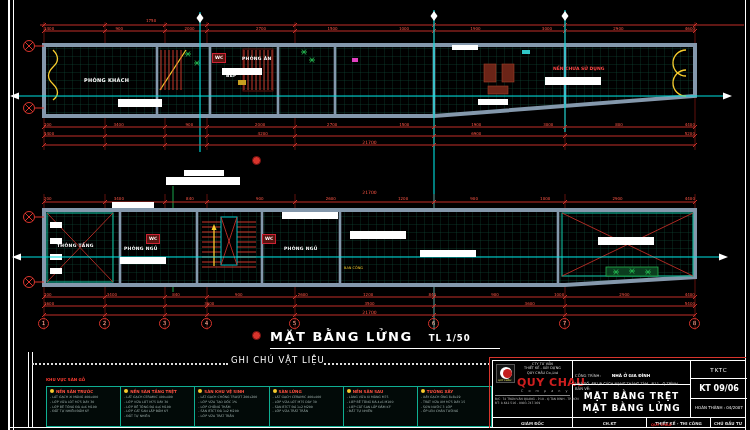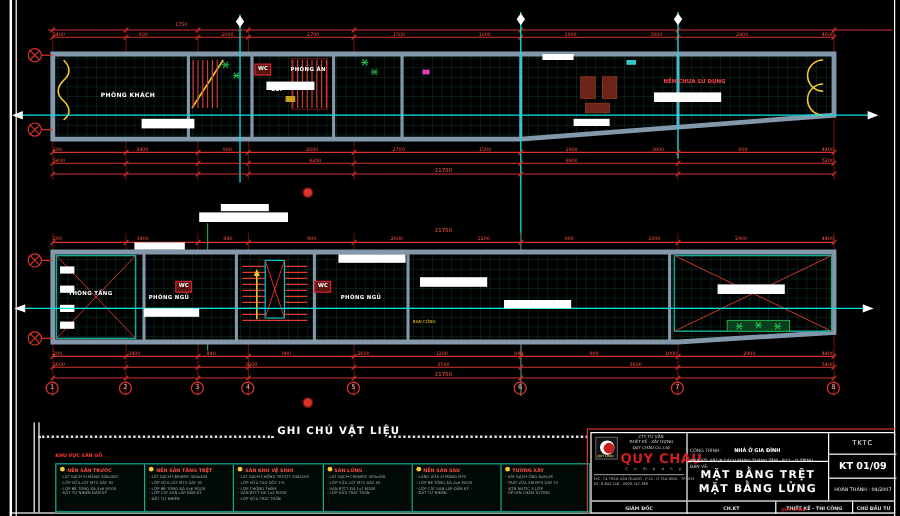--- a/index.html
+++ b/index.html
@@ -43,21 +43,21 @@
 
   
   .ptitle{position:absolute;left:248px;width:230px;border-bottom:1.5px solid #fff;
           padding-bottom:3px;white-space:nowrap;}
   .ptitle .t{font-size:13px;font-weight:bold;letter-spacing:1.5px;}
   .ptitle .s{font-size:8.5px;font-weight:bold;margin-left:16px;letter-spacing:1px;}
   .bullet{position:absolute;width:9px;height:9px;border-radius:50%;
           background:var(--red);border:1.5px solid #701010;}
 
   
-  .ghihdr{position:absolute;left:231px;top:355px;font-size:8.5px;font-weight:bold;letter-spacing:1px;}
+  .ghihdr{position:absolute;left:231px;top:355px;font-size:8.5px;font-weight:normal;letter-spacing:1px;}
   .dots{position:absolute;border-top:2px dotted #ddd;height:0;}
   .arealbl{position:absolute;left:46px;top:377px;font-size:4px;font-weight:bold;color:#ff3b30;}
   #notes{position:absolute;left:46px;top:386px;width:446px;height:41px;display:flex;
          border:1px solid var(--teal);background:#020a08;}
   .ncol{flex:1;border-right:1px solid var(--teal);padding:2px 3px;overflow:hidden;}
   .ncol:last-child{border-right:none;}
   .nhead{font-size:4px;font-weight:bold;color:#ff5040;white-space:nowrap;}
   .bulb{display:inline-block;width:4px;height:4px;border-radius:50%;background:var(--yellow);
         margin-right:2px;vertical-align:top;}
   .nlines{font-size:3.2px;line-height:1.5;color:#9fb0ad;white-space:pre-line;margin-top:1px;}
@@ -398,20 +398,23 @@
   <span class="ylbl" style="left:344px;top:266px;">BAN CÔNG</span>
 
   <div class="bar" style="left:112px;top:202px;width:42px;height:6px;"></div>
   <div class="bar" style="left:282px;top:212px;width:56px;height:7px;"></div>
   <div class="bar" style="left:350px;top:231px;width:56px;height:8px;"></div>
   <div class="bar" style="left:120px;top:257px;width:46px;height:7px;"></div>
   <div class="bar" style="left:420px;top:250px;width:56px;height:7px;"></div>
   <div class="bar" style="left:598px;top:237px;width:56px;height:8px;"></div>
 
   <span class="bullet" style="left:252px;top:331px;"></span>
+  <div class="ptitle" style="top:326px;left:270px;">
+    <span class="t">MẶT BẰNG LỬNG</span><span class="s">TL  1/50</span>
+  </div>
 
   <div class="dots" style="left:32px;top:363px;width:196px;"></div>
   <span class="ghihdr">GHI CHÚ VẬT LIỆU</span>
   <div class="dots" style="left:324px;top:363px;width:166px;"></div>
   <span class="arealbl">KHU VỰC SÀN GỖ</span>
 
   <div id="notes">
 
       <div class="ncol">
         <div class="nhead"><span class="bulb"></span><span>NỀN SÂN TRƯỚC</span></div>
@@ -491,21 +494,21 @@
       <div class="ctaddr">NHÀ SỐ: 6B1/9 CÁCH MẠNG THÁNG TÁM - P.11 - Q.TBÌNH</div>
     </div>
 
     <div class="cell mid-bot">
       <span class="bvlabel">BẢN VẼ:</span>
       <div class="bvname">MẶT BẰNG TRỆT</div>
       <div class="bvname" style="margin-top:0;">MẶT BẰNG LỬNG</div>
     </div>
 
     <div class="cell r1">TKTC</div>
-    <div class="cell r2">KT 01/09</div>
+    <div class="cell r2">KT 09/06</div>
     <div class="cell r3">HOÀN THÀNH : 04/2007</div>
 
     <div id="signrow">
 
     <span>GIÁM ĐỐC</span>
         <span>CH.KT</span>
         <span>THIẾT KẾ - THI CÔNG</span>
         <span>CHỦ ĐẦU TƯ</span>
       </div>
     <div class="stamp">QUY CHÂU</div>

